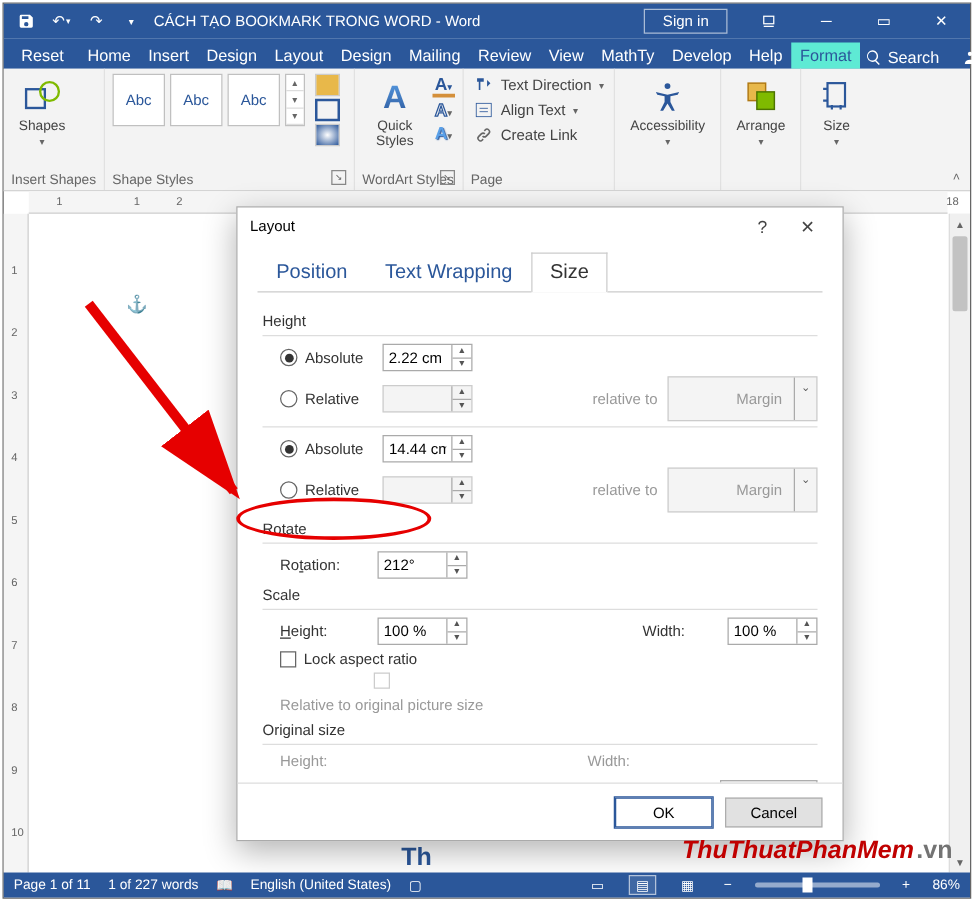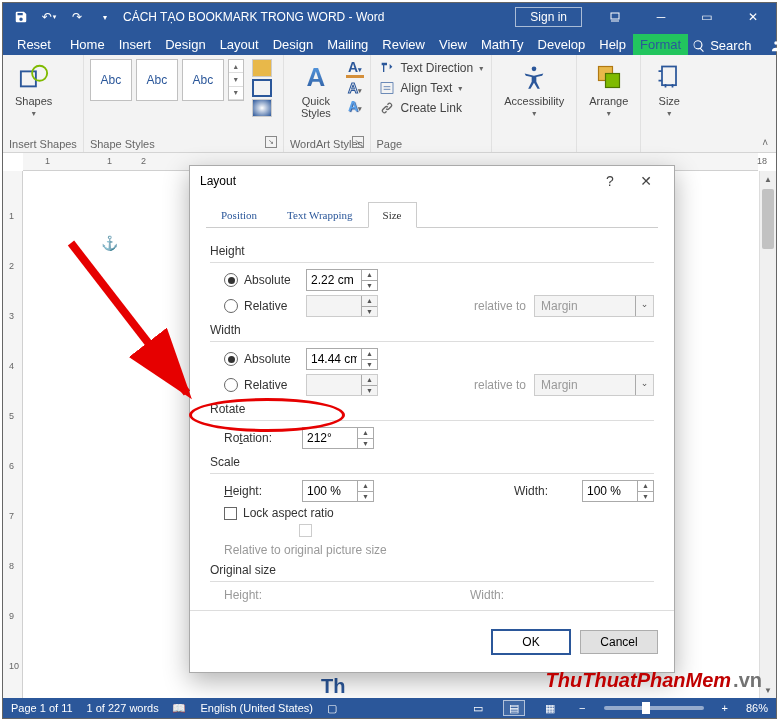--- a/index.html
+++ b/index.html
@@ -12,21 +12,21 @@
   .qat-icon { width: 24px; height: 24px; display: flex; align-items: center; justify-content: center; color: #fff; font-size: 12px; }
   .title-wrap { flex: 1; font-size: 12px; font-weight: 400; white-space: nowrap; overflow: hidden; }
   .titlebar-right { display: flex; align-items: center; gap: 0; }
   .signin { border: 1px solid rgba(255,255,255,.6); padding: 2px 14px; margin-right: 10px; font-size: 12px; }
   .winbtn { width: 46px; height: 28px; display: flex; align-items: center; justify-content: center; font-size: 12px; }
 
   
   .tabs { height: 24px; background: #2b579a; display: flex; align-items: flex-end; color: #fff; padding: 0 0 0 2px; }
   .tab { padding: 3px 7px; font-size: 13px; cursor: pointer; white-space: nowrap; }
   .tab.file { padding: 3px 12px; }
-  .tab.active { background: #22c55e; color: #2b579a; }
+  .tab.active { background: #5eead4; color: #2b579a; }
   .tabs-right { margin-left: auto; display: flex; gap: 10px; padding-right: 10px; align-items: center; }
   .tabs-rbtn { display: flex; align-items: center; gap: 4px; font-size: 13px; padding: 2px 4px;}
   .tabs-rbtn svg { width: 14px; height: 14px; fill: #fff; }
 
   
   .ribbon { height: 98px; background: #f3f3f3; border-bottom: 1px solid #d4d4d4; display: flex; position: relative; }
   .group { border-right: 1px solid #e1e1e1; padding: 4px 6px 2px 6px; display: flex; flex-direction: column; }
   .group-body { flex: 1; display: flex; align-items: flex-start; gap: 4px; }
   .group-label { text-align: left; font-size: 11px; color: #666; padding-top: 2px; position: relative; }
   .dlglaunch { position: absolute; right: 0; bottom: 2px; width: 12px; height: 12px; border: 1px solid #888; font-size: 7px; display:flex;align-items:center;justify-content:center;color:#666}
@@ -50,53 +50,53 @@
   .vruler-inner{position:relative;width:100%;}
   .vr-tick{position:absolute;left:6px;font-size:9px;}
   .page-anchor { position:absolute; left:98px; top:232px; color:#2b579a; font-size:14px; }
 
   
   .dialog-backdrop { position:absolute; left:186px; top:162px; width:486px; height:508px; background:#fff; box-shadow: 0 8px 24px rgba(0,0,0,.3); border:1px solid #aaa; display:flex; flex-direction:column; }
   .dlg-title { height:30px; display:flex; align-items:center; padding:0 10px; font-size:12px; }
   .dlg-title-txt { flex:1; }
   .dlg-ctrl { width:36px; text-align:center; font-size:14px; color:#444; }
   .dlg-tabs { display:flex; border-bottom:1px solid #ccc; margin: 6px 16px 0 16px; }
-  .dlg-tab { padding:6px 14px; font-size:11px; color:#2b579a; border:1px solid transparent; border-bottom:none; margin-bottom:-1px; cursor:pointer;font-family:Liberation Serif, serif;}
+  .dlg-tab { padding:6px 14px; font-size:16px; color:#2b579a; border:1px solid transparent; border-bottom:none; margin-bottom:-1px; cursor:pointer;}
   .dlg-tab.active { border-color:#ccc; background:#fff; color:#333; border-bottom:1px solid #fff;}
   .dlg-body { flex:1; padding: 10px 20px; font-size:12px; color:#333; overflow:hidden;}
 
   .section-title { font-size:12px; margin:6px 0 4px 0; }
   .section-hr { border:none; border-top:1px solid #ddd; margin-bottom:6px;}
   .form-row { display:flex; align-items:center; gap:8px; margin:4px 0 4px 14px; }
   .radio-label{display:flex;align-items:center;gap:6px;min-width:74px;}
   .radio{width:14px;height:14px;border-radius:50%;border:1px solid #666;display:inline-flex;align-items:center;justify-content:center;}
   .radio.checked::after{content:"";width:7px;height:7px;border-radius:50%;background:#333;}
   .chk{width:13px;height:13px;border:1px solid #666;display:inline-block;}
   .lbl{min-width:70px;text-decoration:underline solid transparent;}
   .lbl .ul{text-decoration:underline;}
 
   .spin { display:flex; border:1px solid #aaa; height:22px; width:72px;}
   .spin.disabled{background:#f4f4f4;color:#aaa;border-color:#ccc;}
   .spin input{border:none;width:54px;padding:0 4px;font-size:12px;outline:none;background:transparent;}
   .spin-btns{width:17px;display:flex;flex-direction:column;border-left:1px solid #aaa;}
   .spin-btns div{flex:1;display:flex;align-items:center;justify-content:center;font-size:7px;color:#555;}
   .spin-btns div:first-child{border-bottom:1px solid #aaa;}
 
-  .combo{display:flex;border:1px solid #aaa;height:22px;min-width:120px;align-items:center;background:#fafafa;}
+  .combo{display:flex;border:1px solid #aaa;height:36px;min-width:120px;align-items:center;background:#fafafa;padding-left:48px;}
   .combo.disabled{background:#f4f4f4;color:#999;border-color:#ccc;}
   .combo span{flex:1;padding:0 6px;}
   .combo .caret{width:18px;text-align:center;border-left:1px solid #aaa;font-size:9px;color:#555;padding-top:3px;height:100%;}
 
   .rel-to{margin-left:auto;color:#999;}
   .dlg-body .faded{color:#999;}
 
   .highlight-ring{position:absolute; border:3px solid #e60000; border-radius:50%; width:156px; height:34px; left:186px; top:395px; z-index:5; pointer-events:none;}
   .arrow{position:absolute;left:56px;top:228px;z-index:4;pointer-events:none;}
 
-  .dlg-footer{height:62px;border-top:1px solid #ddd;display:flex;align-items:center;justify-content:flex-end;gap:10px;padding:0 16px;}
+  .dlg-footer{height:46px;border-top:1px solid #ddd;display:flex;align-items:center;justify-content:flex-end;gap:10px;padding:0 16px;}
   .btn{height:24px;min-width:78px;border:1px solid #adadad;background:#e1e1e1;font-size:12px;}
   .btn.primary{border:1px solid #2b579a;outline:1px solid #2b579a;background:#fff;color:#000;}
   .btn.disabled{color:#999;background:#f0f0f0;}
 
   .reset-row{display:flex;justify-content:flex-end;margin-top:8px;}
 
   
   .status { position:absolute; left:0; right:0; bottom:0; height:20px; background:#2b579a; color:#fff; display:flex; align-items:center; font-size:11px; padding:0 8px; gap:14px;}
   .status .spacer{flex:1;}
   .status .viewbtn{width:22px;height:16px;display:flex;align-items:center;justify-content:center;border:1px solid transparent;}
@@ -388,21 +388,20 @@
               <div>▼</div>
             </div>
           </div>
       <span class="rel-to faded">relative to</span>
       <div class="combo disabled">
             <span>Margin</span>
             <div class="caret">⌄</div>
           </div>
     </div>
 
-    <div class="section-title">Width</div>
         <hr class="section-hr">
     <div class="form-row">
       <label class="radio-label">
             <span class="radio checked"></span>
             <span>A<span class="ul">b</span>solute</span>
           </label>
       <div class="spin">
             <input readonly="" value="14.44 cm" style="">
             <div class="spin-btns">
               <div>▲</div>

